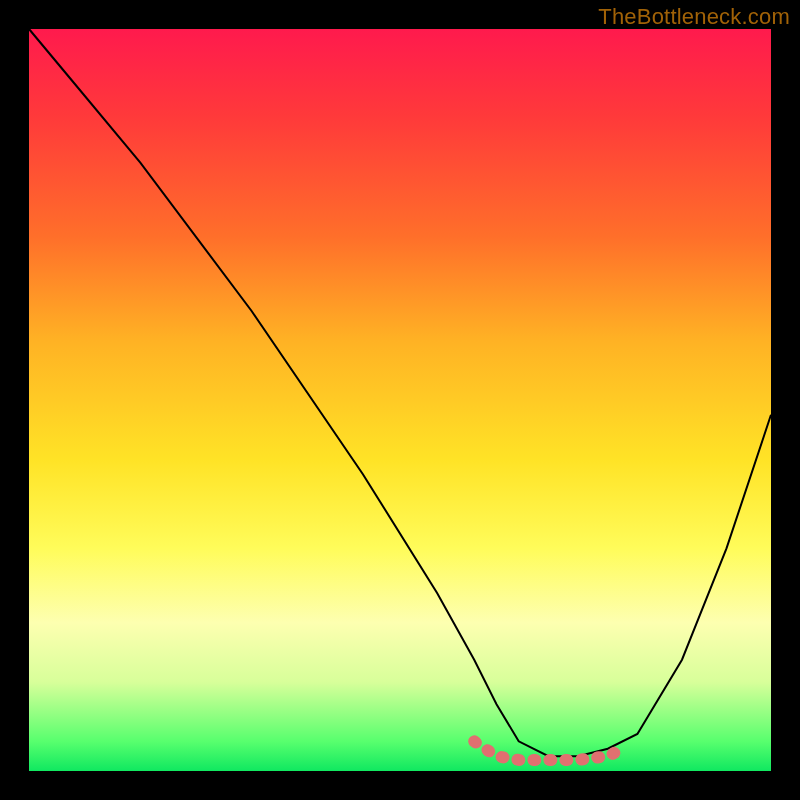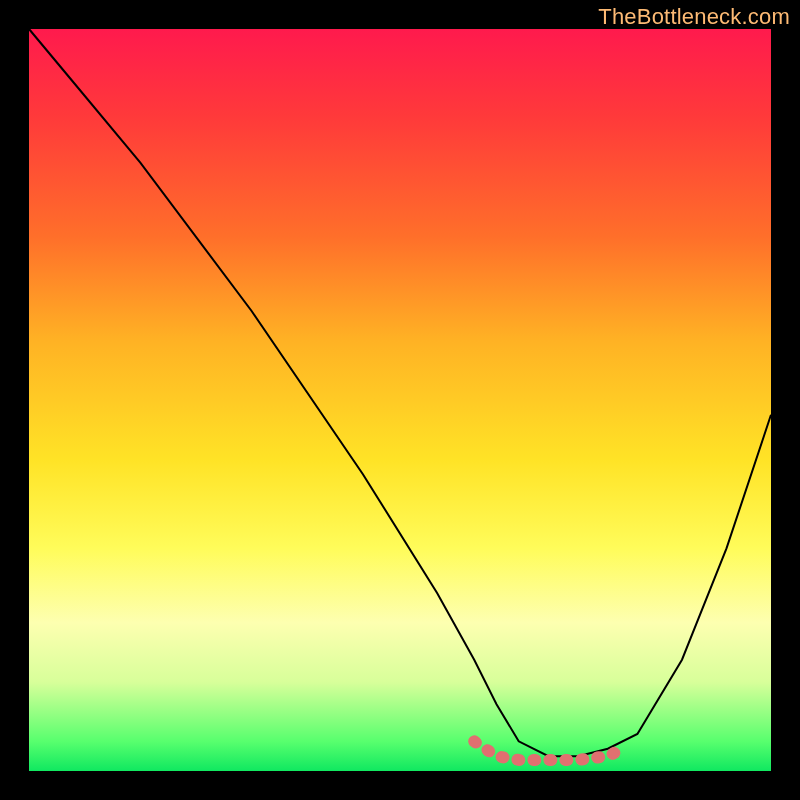--- a/index.html
+++ b/index.html
@@ -36,21 +36,21 @@
       #fdffb0 80%,
       #d8ff9a 88%,
       #58ff6e 96%,
       #10e860 100%
     );
   }
   .watermark {
     position: absolute;
     top: 4px;
     right: 10px;
-    color: #fdba74;
+    color: #a16207;
     font-size: 22px;
     letter-spacing: 0.2px;
     font-weight: 500;
   }
   svg.curve {
     position: absolute;
     left: 0;
     top: 0;
     width: 742px;
     height: 742px;

